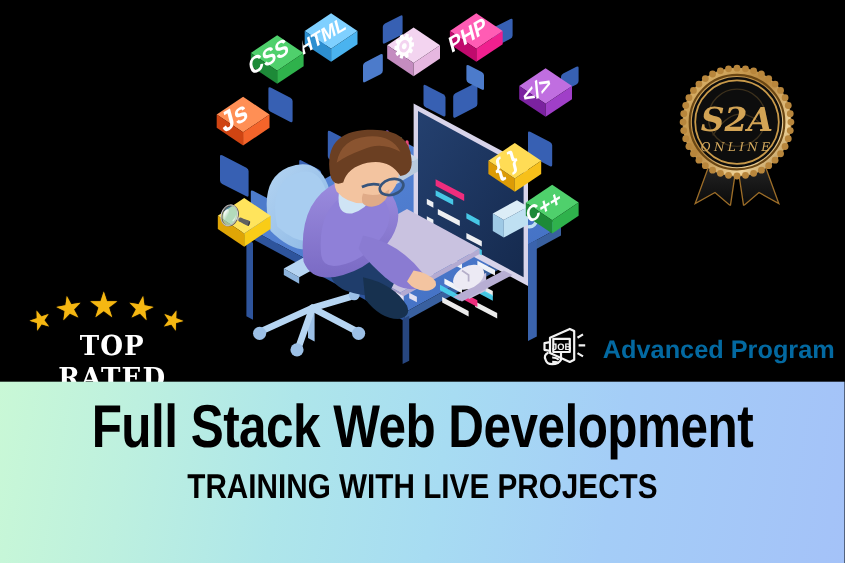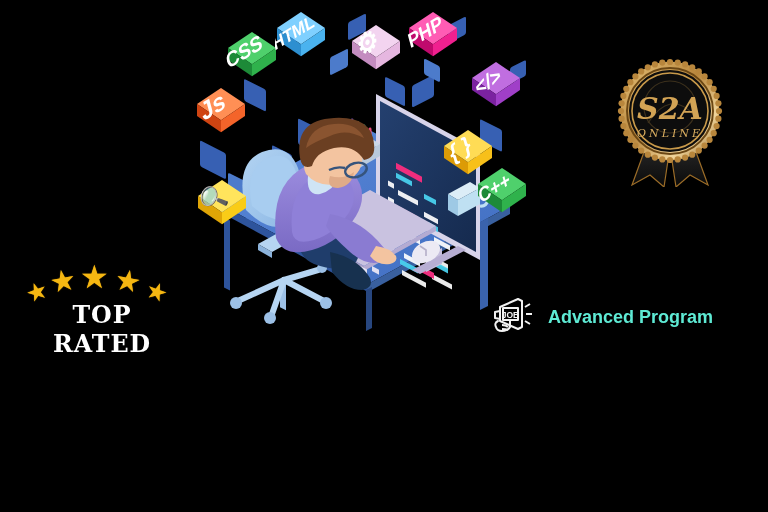--- a/index.html
+++ b/index.html
@@ -19,21 +19,21 @@
   
   .toprated{position:absolute;left:22px;top:258px;width:160px;height:78px;}
   .stars{position:absolute;left:0;top:0;width:160px;height:46px;}
   .star{position:absolute;color:#f5b712;line-height:1;text-shadow:0 0 1px #c98f05;}
   .toprated-text{position:absolute;left:0;top:42px;width:160px;text-align:center;
     font-family:"DejaVu Serif",serif;font-weight:bold;font-size:25px;color:#ffffff;letter-spacing:1px;
     transform:scaleX(0.95);}
 
   
   .advprog{position:absolute;left:492px;top:296px;height:42px;display:flex;align-items:center;gap:10px;}
-  .advprog-label{font-family:"Liberation Sans",sans-serif;font-weight:bold;font-size:18px;color:#5eead4;}
+  .advprog-label{font-family:"Liberation Sans",sans-serif;font-weight:bold;font-size:23px;color:#0369a1;}
 
   
   .seal{position:absolute;left:608px;top:55px;width:124px;height:132px;font-style:italic;}
 
   
   .illus{position:absolute;left:180px;top:8px;width:360px;height:335px;}
 
   .card{position:absolute;border-radius:7px;}
 </style>
 </head>
@@ -394,14 +394,18 @@
           <path d="M33 12 L38 9 M34 19 L40 19 M33 26 L38 29"></path>
           <path d="M6 26 q-4 2 -2 6 q1 4 6 4 q6 0 8 -4 l0 -6" stroke-linecap="round"></path>
           <path d="M10 30 q4 0 6 2 M10 34 q4 0 6 1"></path>
         </g>
         <text x="18.5" y="23" text-anchor="middle" font-family="Liberation Sans, sans-serif" font-size="8.5" font-weight="bold" fill="#f2f2f2">JOB</text>
       </svg>
     </span>
     <span class="advprog-label">Advanced Program</span>
   </div>
 
+  <div class="banner">
+    <div class="banner-title">Full Stack Web Development</div>
+    <div class="banner-sub">TRAINING WITH LIVE PROJECTS</div>
+  </div>
 
 </div>
 
 </body></html>

